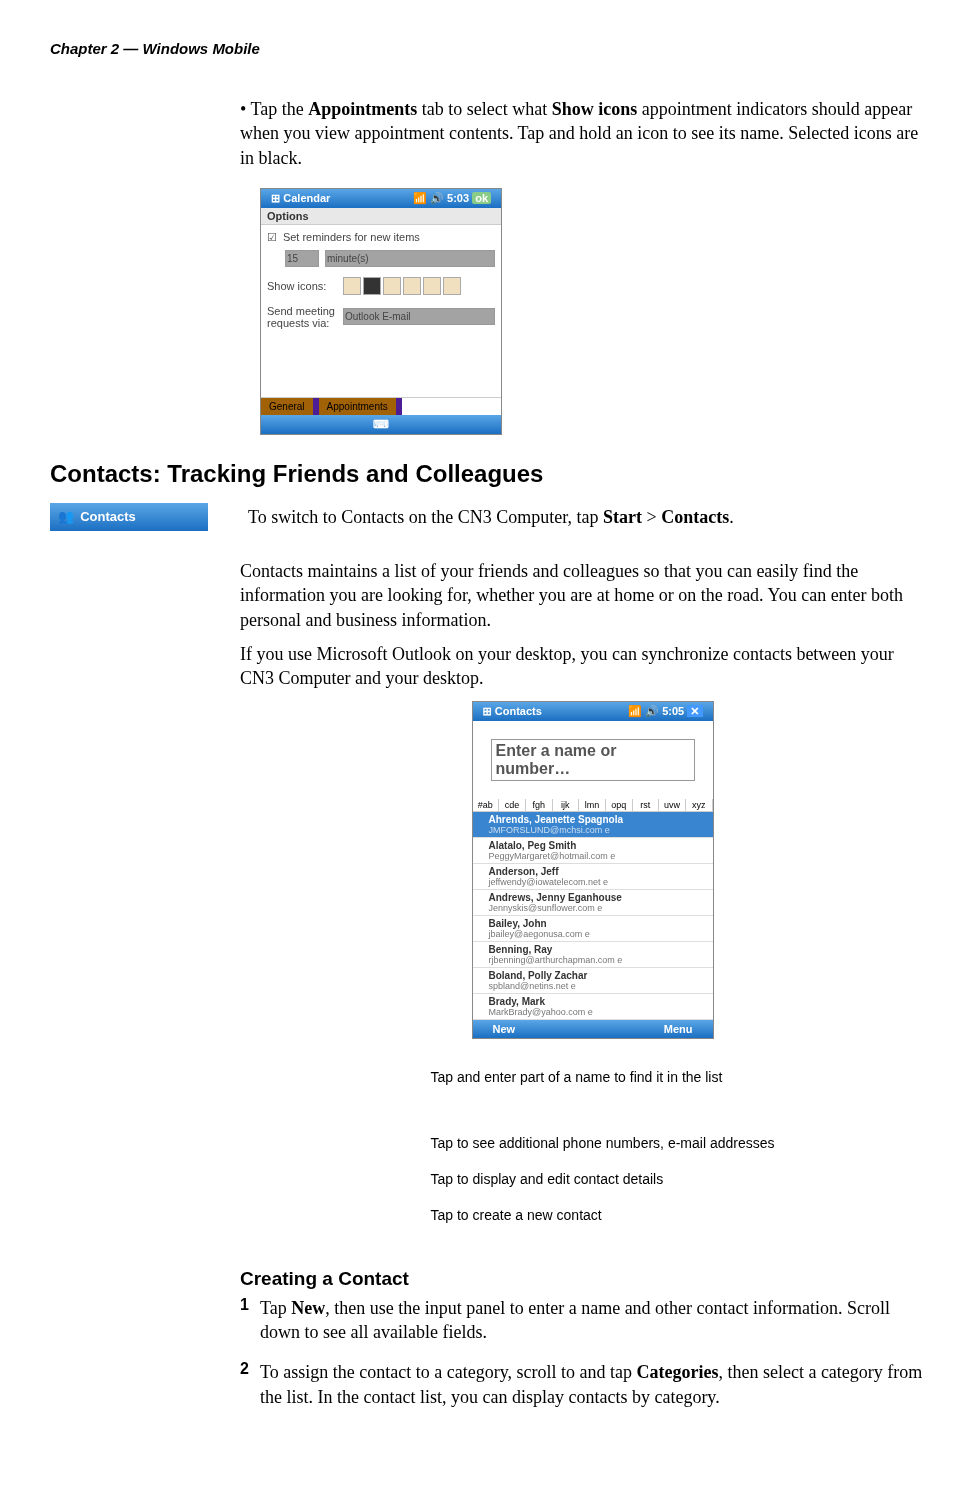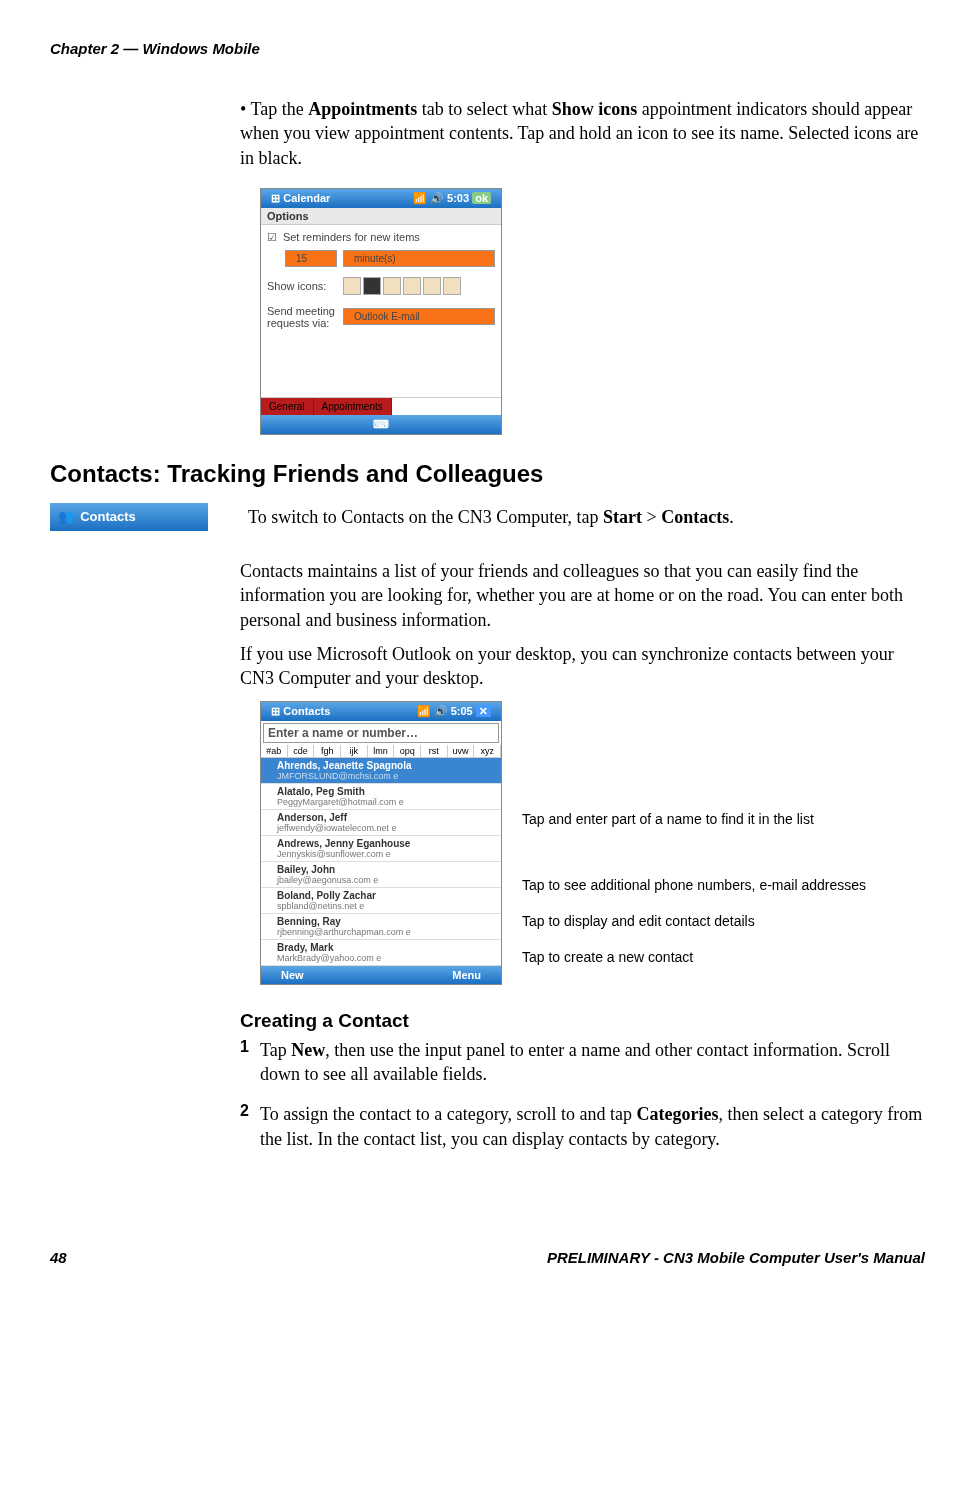--- a/index.html
+++ b/index.html
@@ -67,33 +67,33 @@
     min-height: 160px;
   }
   .wm-row {
     display: flex;
     align-items: center;
     gap: 6px;
     margin-bottom: 6px;
   }
   .wm-box {
     border: 1px solid #999;
-    padding: 2px 10px;
-    background: #f97316;
+    padding: 2px 1px;
+    background: #a3a3a3;
     font-size: 10px;
   }
   .wm-bottom-tabs {
     display: flex;
     border-top: 1px solid #ccc;
     font-size: 10px;
   }
   .wm-bottom-tabs span {
     padding: 3px 8px;
-    border-right: 1px solid #4c1d95;
-    background: #b91c1c;
+    border-right: 6px solid #4c1d95;
+    background: #a16207;
   }
   .wm-softkeys {
     background: linear-gradient(to bottom, #5aa6e6, #1b6fc2);
     color: #fff;
     display: flex;
     justify-content: space-between;
     padding: 3px 20px;
     font-weight: bold;
     font-size: 11px;
   }
@@ -123,22 +123,23 @@
     gap: 6px;
   }
   .contacts-row {
     display: flex;
     align-items: flex-start;
     gap: 40px;
     margin-bottom: 20px;
   }
   .annot-row {
     display: flex;
-    align-items: flex-end;
+    align-items: center;
     margin: 8px 0 25px 20px;
+    flex-direction: column;
   }
   .annot-labels {
     font-family: "Segoe UI", Arial, sans-serif;
     font-size: 14px;
     margin-left: 20px;
     padding-top: 30px;
   }
   .annot-labels div {
     margin-bottom: 20px;
   }
@@ -164,24 +165,24 @@
   }
   .filter-row span {
     flex: 1;
     text-align: center;
     border-right: 1px solid #ccc;
     padding: 1px 0;
   }
   .search-box {
     background: #fff;
     border: 1px solid #999;
-    margin: 2px;
+    margin: 18px;
     padding: 2px 4px;
     font-weight: bold;
-    font-size: 12px;
+    font-size: 16px;
     color: #555;
   }
   .num-list {
     display: flex;
     margin-bottom: 6px;
   }
   .num {
     width: 20px;
     font-weight: bold;
     flex-shrink: 0;
@@ -318,26 +319,26 @@
           </div>
         <div class="contact-item">
             <div class="name">Andrews, Jenny Eganhouse</div>
             <div class="email">Jennyskis@sunflower.com  e</div>
           </div>
         <div class="contact-item">
             <div class="name">Bailey, John</div>
             <div class="email">jbailey@aegonusa.com  e</div>
           </div>
         <div class="contact-item">
+            <div class="name">Benning, Ray</div>
+            <div class="email">rjbenning@arthurchapman.com  e</div>
+          </div>
+        <div class="contact-item">
             <div class="name">Boland, Polly Zachar</div>
             <div class="email">spbland@netins.net  e</div>
-          </div>
-        <div class="contact-item">
-            <div class="name">Benning, Ray</div>
-            <div class="email">rjbenning@arthurchapman.com  e</div>
           </div>
         <div class="contact-item">
             <div class="name">Brady, Mark</div>
             <div class="email">MarkBrady@yahoo.com  e</div>
           </div>
       </div>
       <div class="wm-softkeys">
         <span>New</span>
         <span>Menu</span>
       </div>

